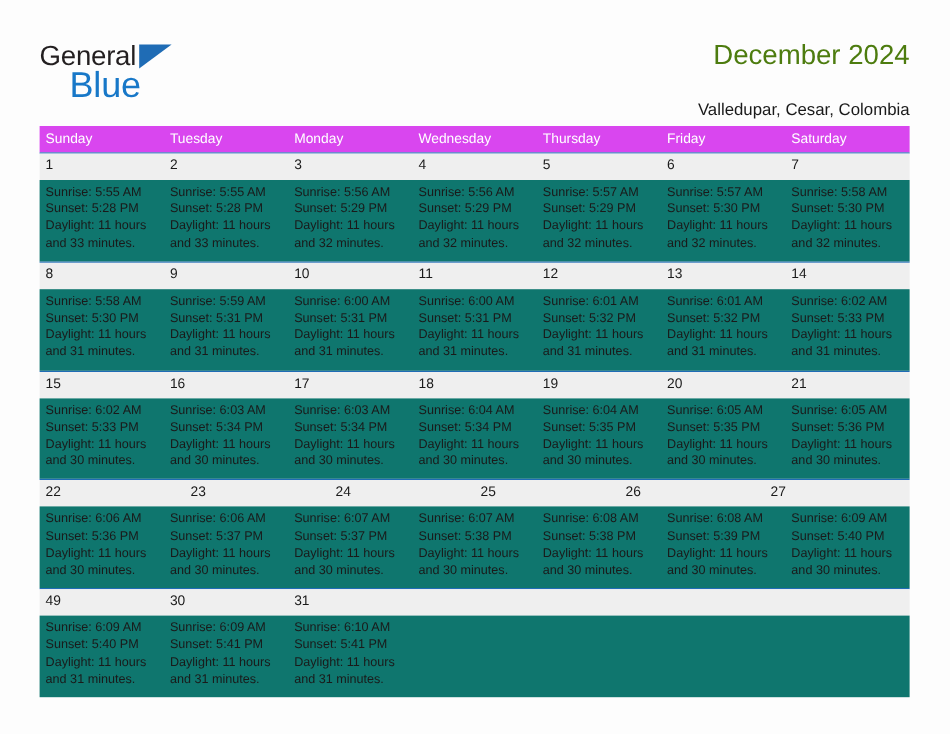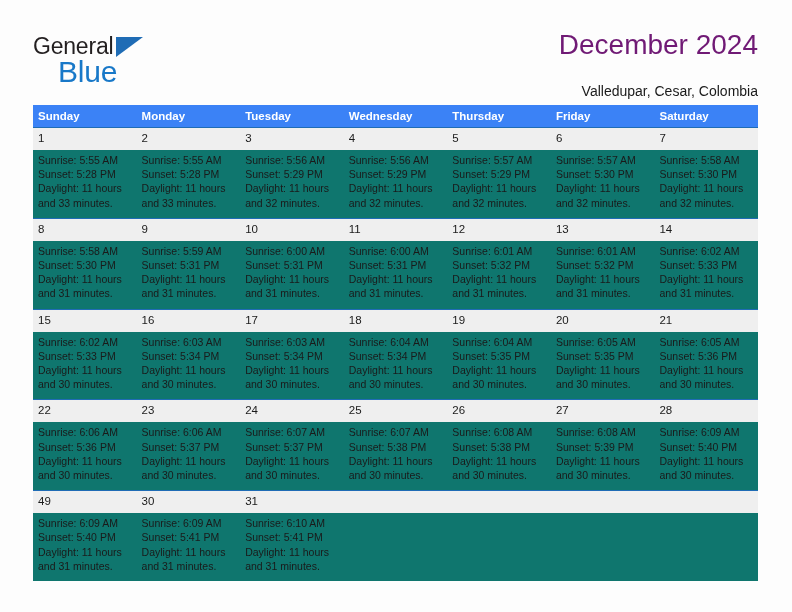--- a/index.html
+++ b/index.html
@@ -62,45 +62,44 @@
     border-left: 27px solid #1f6cb5;
     border-bottom: 20px solid transparent;
   }
   .title-block {
     position: absolute;
     right: 0;
     top: 0;
     text-align: right;
   }
   .cal-title {
-    font-size: 28px;
+    font-size: 23px;
     font-weight: normal;
-    color: #701a75;
+    color: #4d7c0f;
     line-height: 34px;
     white-space: nowrap;
   }
   .cal-subtitle {
     font-size: 14px;
     color: #1a1a1a;
     line-height: 22px;
     margin-top: 18px;
     white-space: nowrap;
   }
 
   
   .calendar {
     position: absolute;
     left: 33px;
     top: 105px;
     width: 725px;
   }
   .weekdays {
     display: flex;
-    background: #3b82f6;
-    font-weight: bold;
+    background: #d946ef;
   }
   .weekday {
     flex: 1 1 0;
     box-sizing: border-box;
     color: #ffffff;
     font-size: 11.5px;
     line-height: 18px;
     padding: 2px 0 2px 5px;
     white-space: nowrap;
   }
@@ -156,22 +155,22 @@
       <div class="cal-title">December 2024</div>
       <div class="cal-subtitle">Valledupar, Cesar, Colombia</div>
     </div>
 
   </div>
 
   <div class="calendar">
 
     <div class="weekdays">
       <div class="weekday">Sunday</div>
+      <div class="weekday">Tuesday</div>
       <div class="weekday">Monday</div>
-      <div class="weekday">Tuesday</div>
       <div class="weekday">Wednesday</div>
       <div class="weekday">Thursday</div>
       <div class="weekday">Friday</div>
       <div class="weekday">Saturday</div>
     </div>
 
     <div class="week">
       <div class="week-daynums">
         <div class="daynum">1</div>
         <div class="daynum">2</div>
@@ -340,21 +339,20 @@
     </div>
 
     <div class="week">
       <div class="week-daynums">
         <div class="daynum">22</div>
         <div class="daynum">23</div>
         <div class="daynum">24</div>
         <div class="daynum">25</div>
         <div class="daynum">26</div>
         <div class="daynum">27</div>
-        <div class="daynum">28</div>
       </div>
       <div class="week-body">
         <div class="cell">
           <div class="line">Sunrise: 6:06 AM</div>
           <div class="line">Sunset: 5:36 PM</div>
           <div class="line">Daylight: 11 hours</div>
           <div class="line">and 30 minutes.</div>
         </div>
         <div class="cell">
           <div class="line">Sunrise: 6:06 AM</div>

